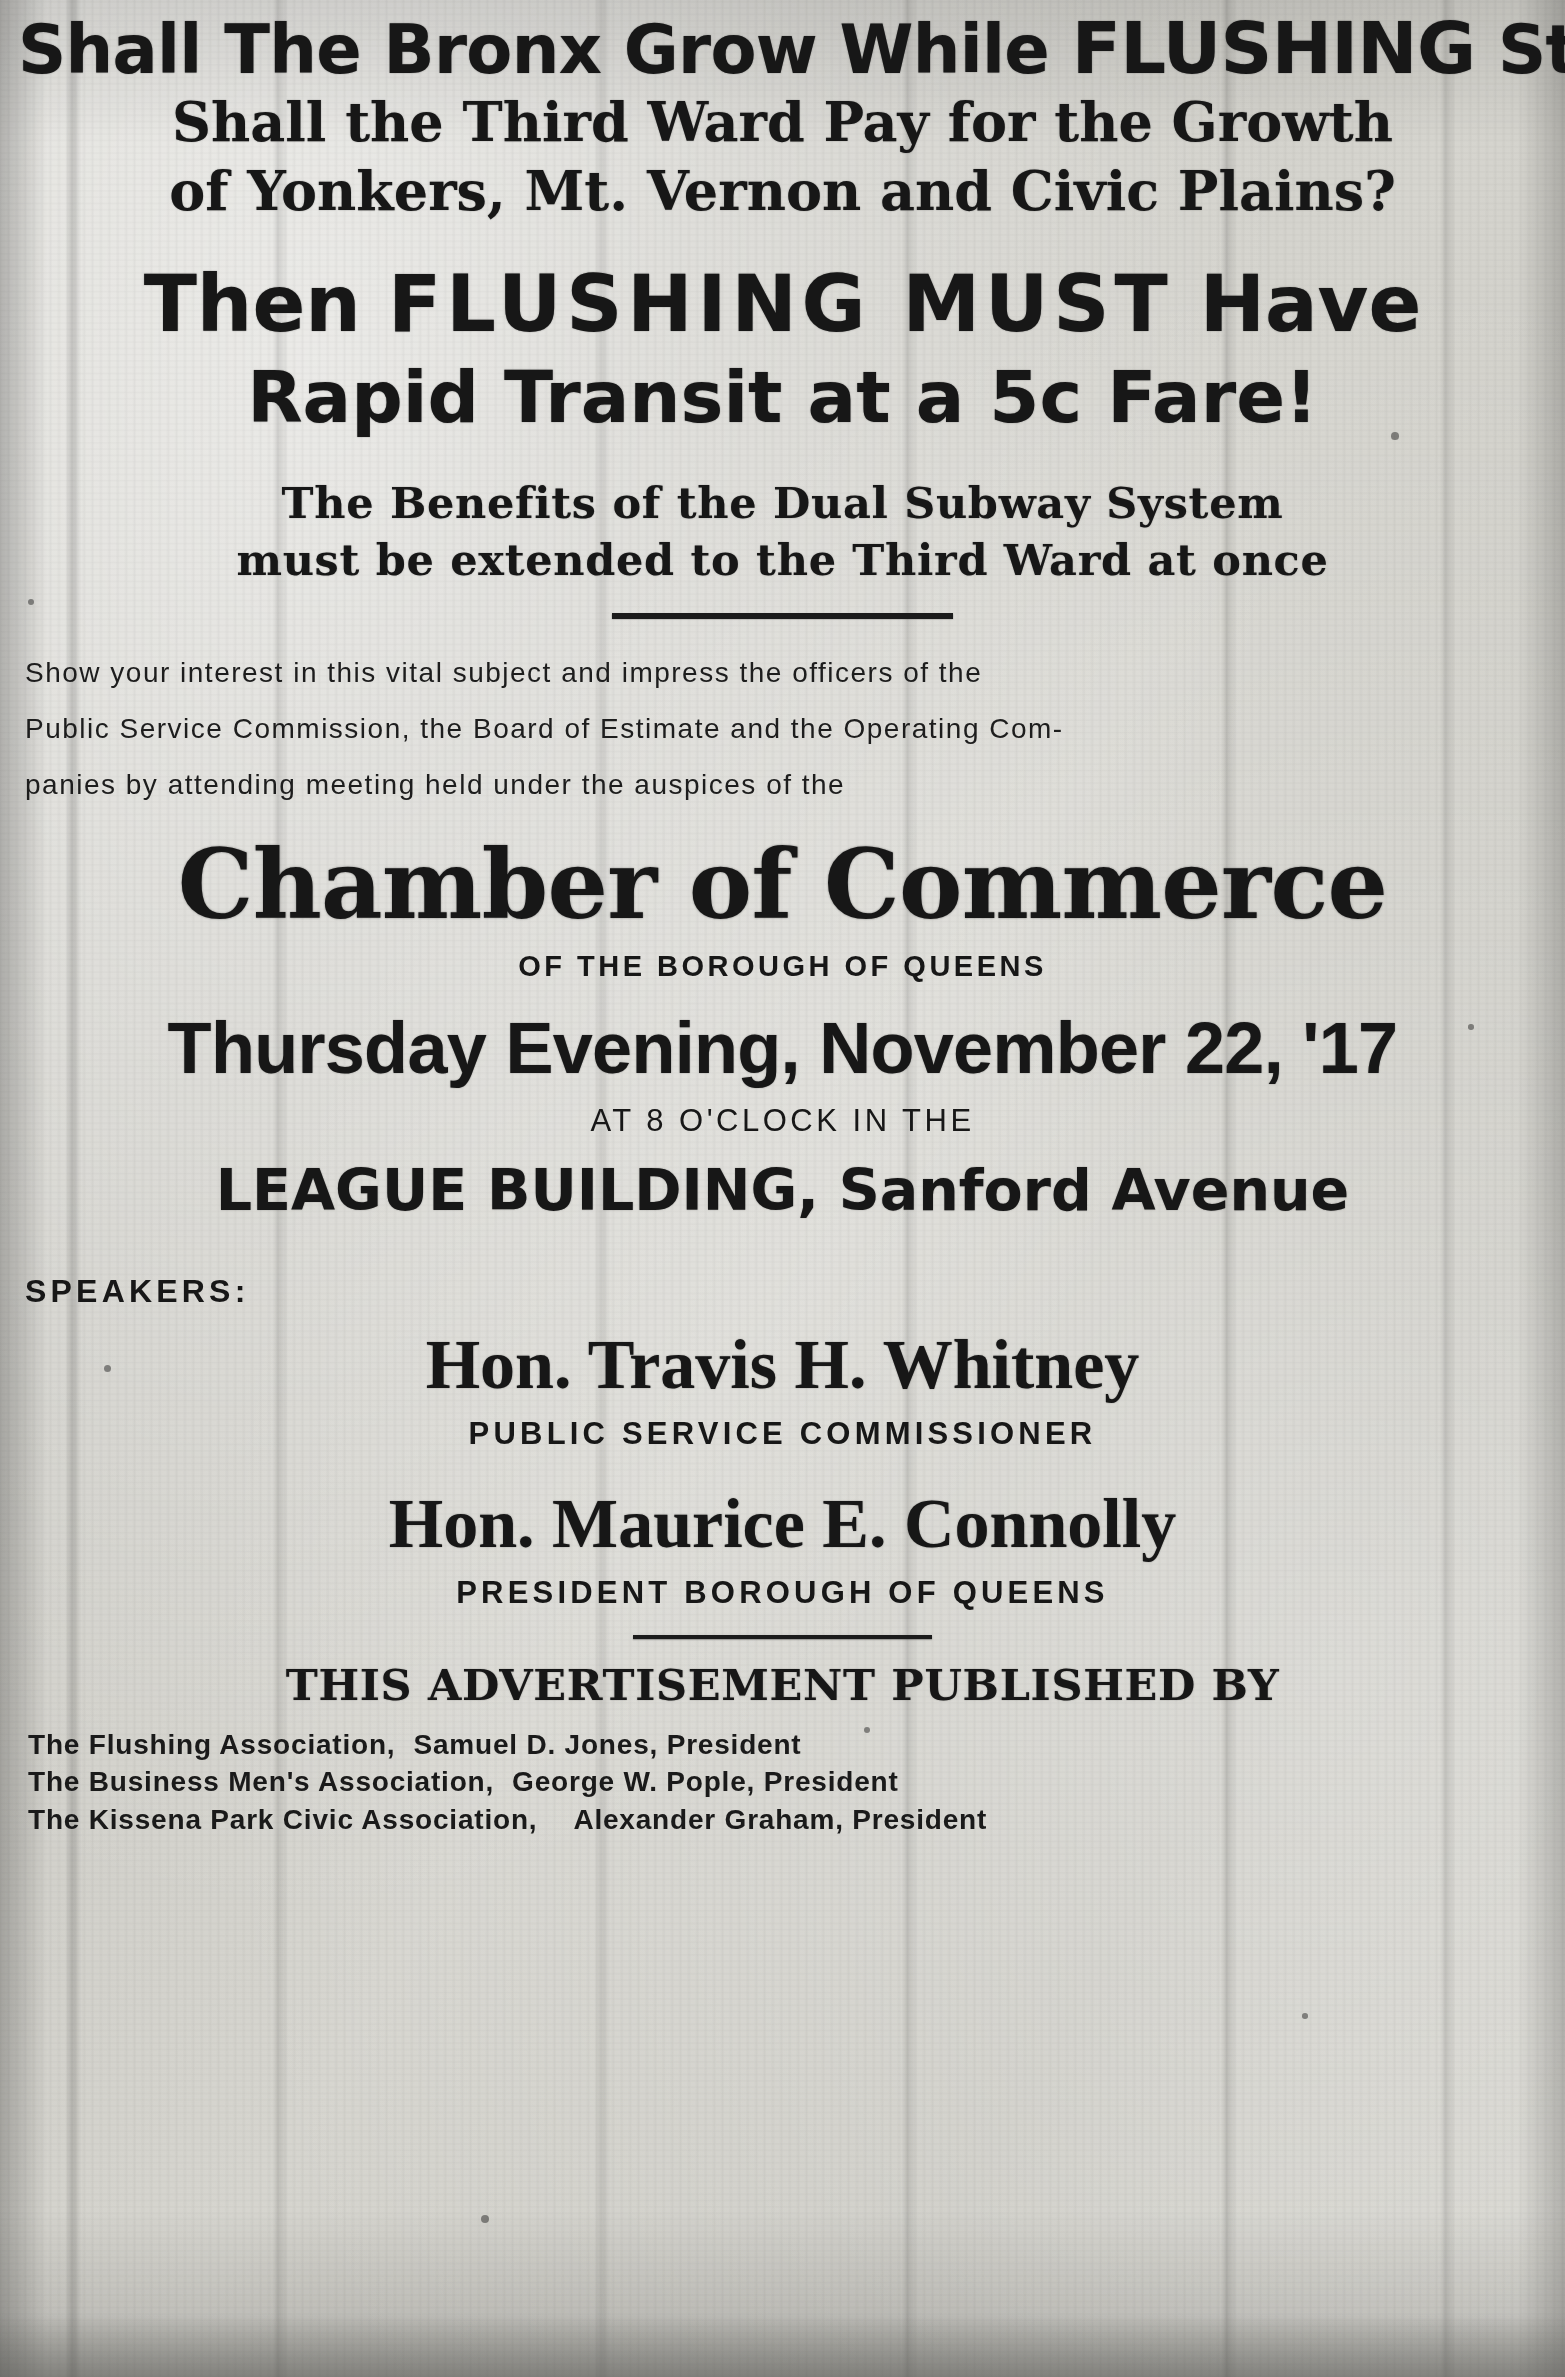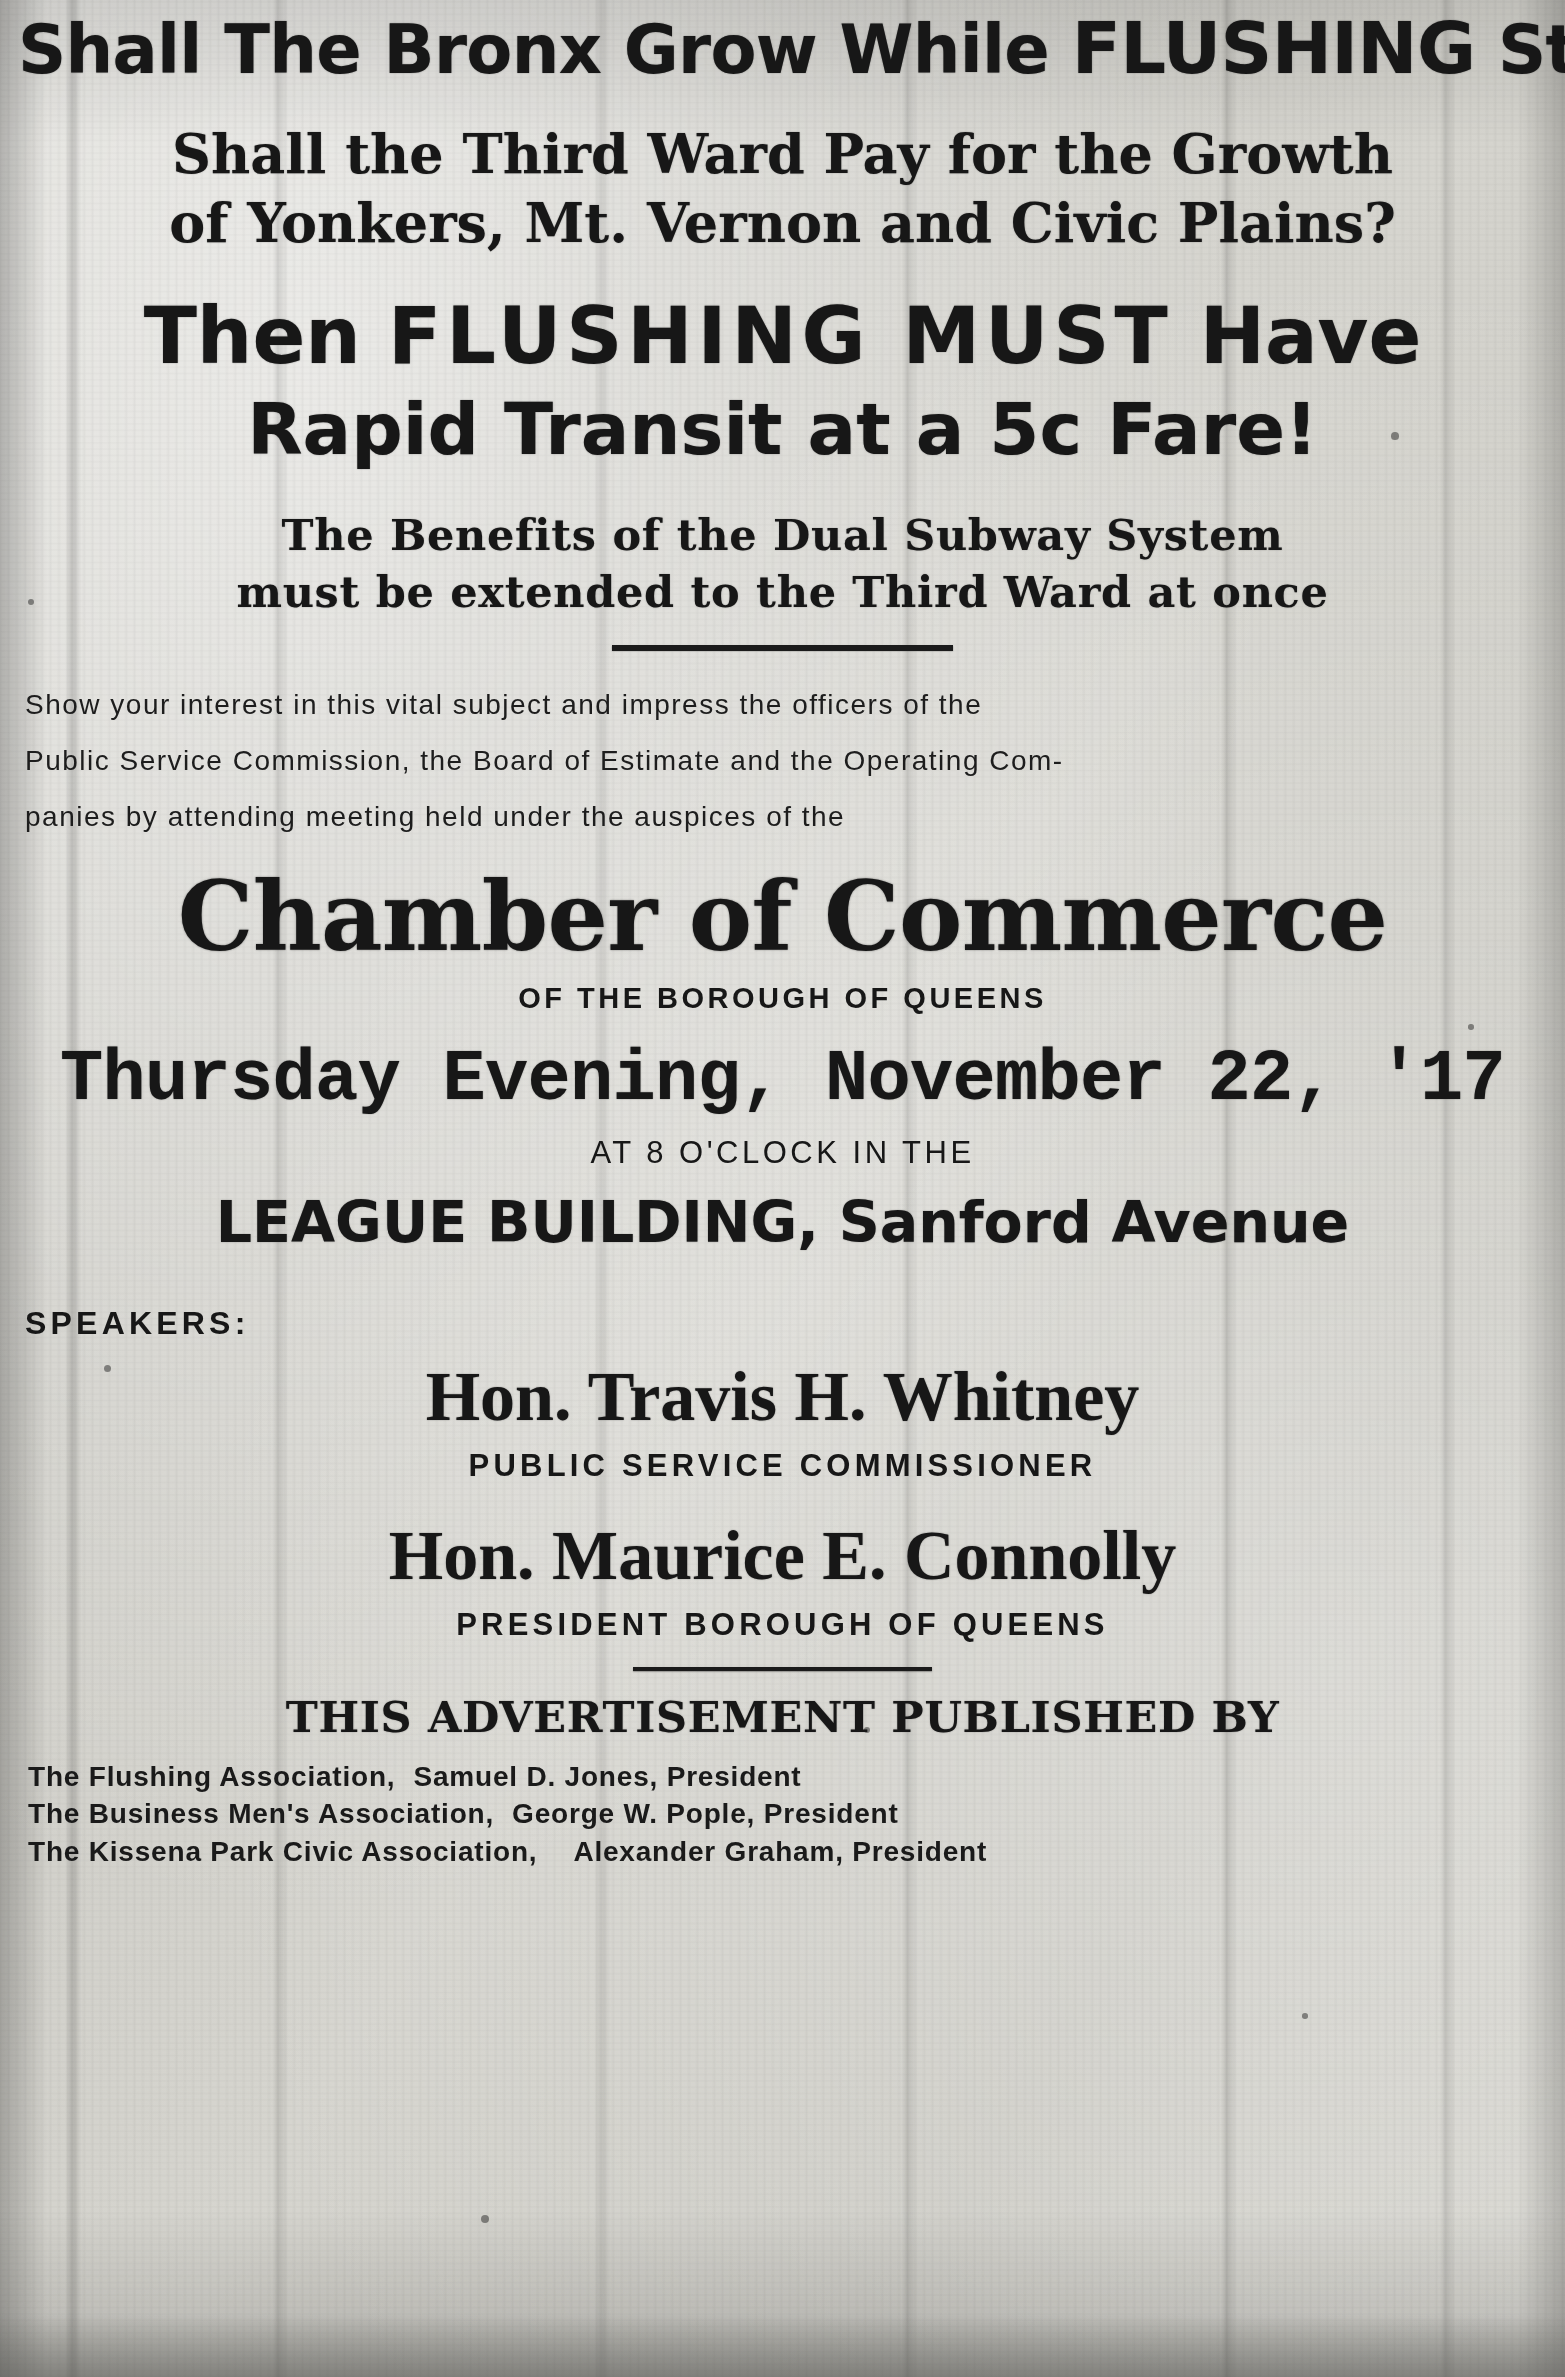--- a/index.html
+++ b/index.html
@@ -77,21 +77,21 @@
     padding-top: 5.6px;
     text-shadow: 0 0 1.4px rgba(0,0,0,0.45);
   }
   .h-top .big { font-size: 72px; }
 
   .h-sub {
     font-family: "DejaVu Serif", serif;
     font-weight: 700;
     font-size: 54px;
     letter-spacing: 0px;
-    margin-top: 32px;
+    margin-top: 0;
     text-shadow: 0 0 1.4px rgba(0,0,0,0.4);
   }
   .h-sub.second { margin-top: 5.6px; }
 
   .h-then {
     font-family: "DejaVu Sans", sans-serif;
     font-weight: 700;
     font-size: 78px;
     margin-top: 36px;
     letter-spacing: 0px;
@@ -158,21 +158,21 @@
   }
   .chamber-sub {
     font-family: "Liberation Sans", sans-serif;
     font-weight: 700;
     font-size: 29px;
     letter-spacing: 3.5px;
     margin-top: 9.7px;
   }
 
   .h-date {
-    font-family: Liberation Mono, monospace;
+    font-family: Liberation Sans, sans-serif;
     font-weight: 700;
     font-size: 72px;
     margin-top: 24px;
     letter-spacing: -0.7px;
     text-shadow: 0 0 1.4px rgba(0,0,0,0.45);
   }
   .time-line {
     font-family: "Liberation Sans", sans-serif;
     font-weight: 400;
     font-size: 31px;

